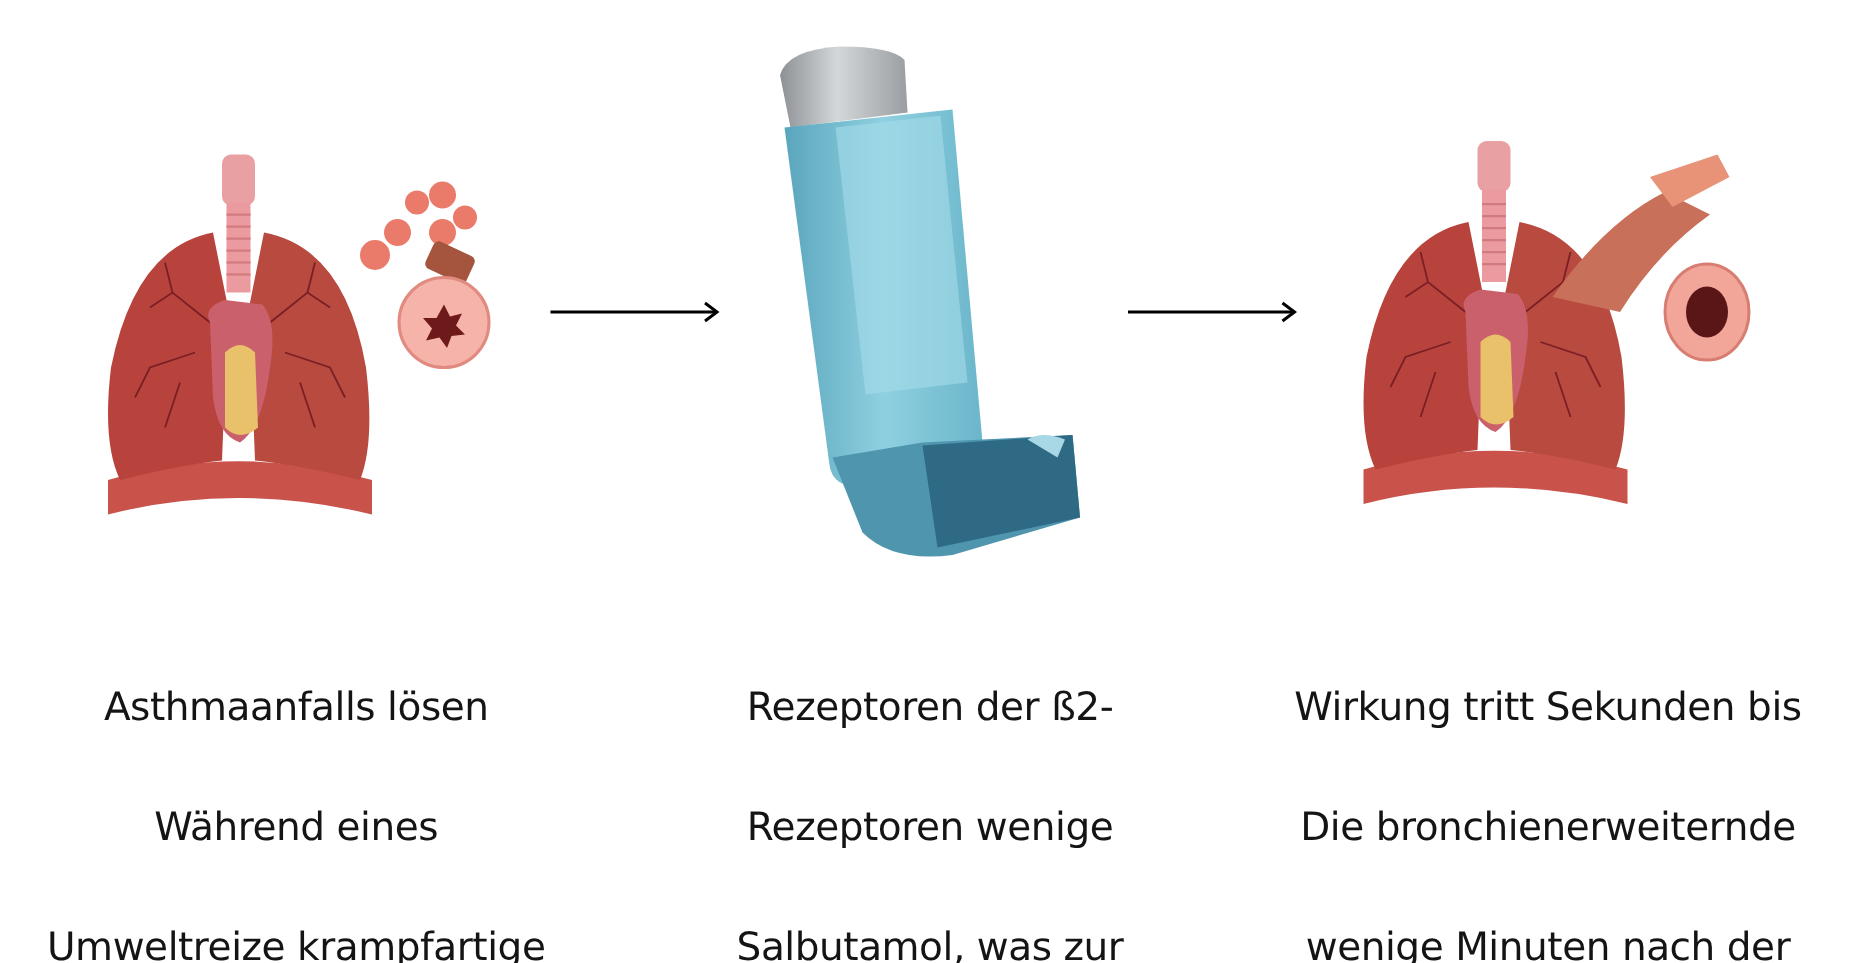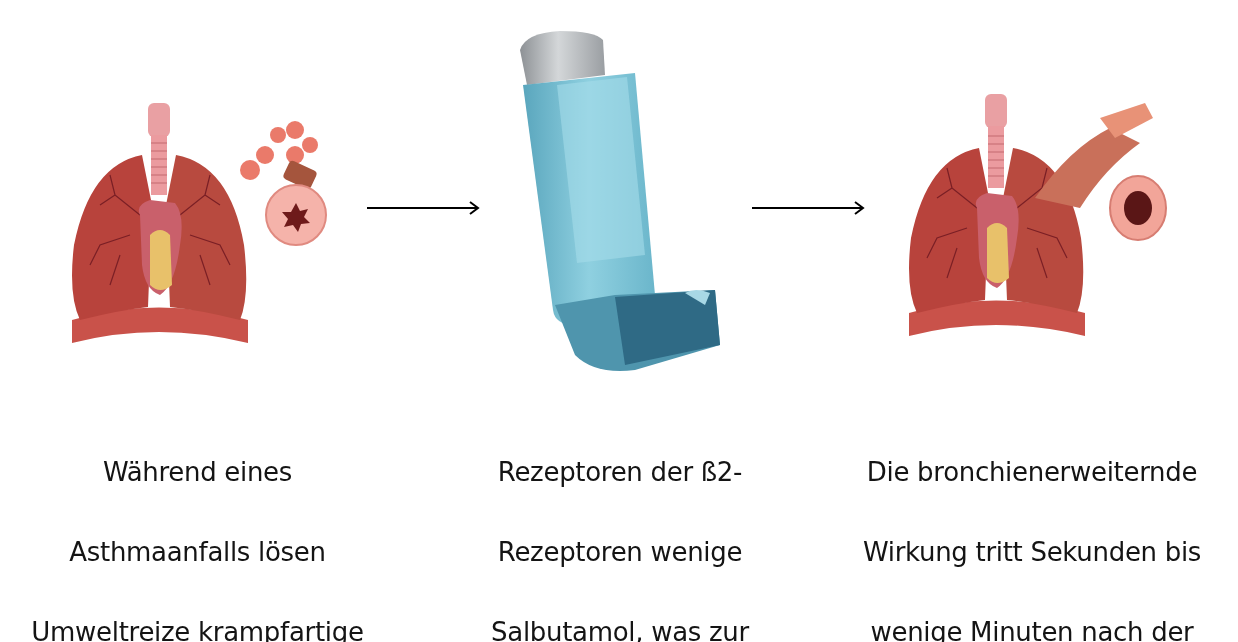--- a/index.html
+++ b/index.html
@@ -119,33 +119,33 @@
     <path d="M92 140 Q102 130 112 140 L114 190 Q102 200 92 190 Z" fill="#e8c16a"></path>
 
     <path d="M140 110 Q175 60 215 40 L245 55 Q210 80 185 120 Z" fill="#c9705a"></path>
     <path d="M205 30 L250 15 L258 30 L220 50 Z" fill="#e89277"></path>
     <ellipse cx="243" cy="120" rx="28" ry="32" fill="#f2a599" stroke="#d77d72" stroke-width="2"></ellipse>
     <ellipse cx="243" cy="120" rx="14" ry="17" fill="#5a1616"></ellipse>
   </svg>
 </div>
 
 <div class="caption" style="left:0px;top:412px;width:395px;">
+  <span class="line">Asthmaanfalls lösen</span>
   <span class="line">Während eines</span>
-  <span class="line">Asthmaanfalls lösen</span>
   <span class="line">Umweltreize krampfartige</span>
   
   
 </div>
 
 <div class="caption" style="left:420px;top:412px;width:400px;">
   <span class="line">Rezeptoren der ß2-</span>
   <span class="line">Rezeptoren wenige</span>
   <span class="line">Salbutamol, was zur</span>
   
   
 </div>
 
 <div class="caption" style="left:832px;top:412px;width:400px;">
+  <span class="line">Wirkung tritt Sekunden bis</span>
   <span class="line">Die bronchienerweiternde</span>
-  <span class="line">Wirkung tritt Sekunden bis</span>
   <span class="line">wenige Minuten nach der</span>
   
 </div>
 
 </body></html>

